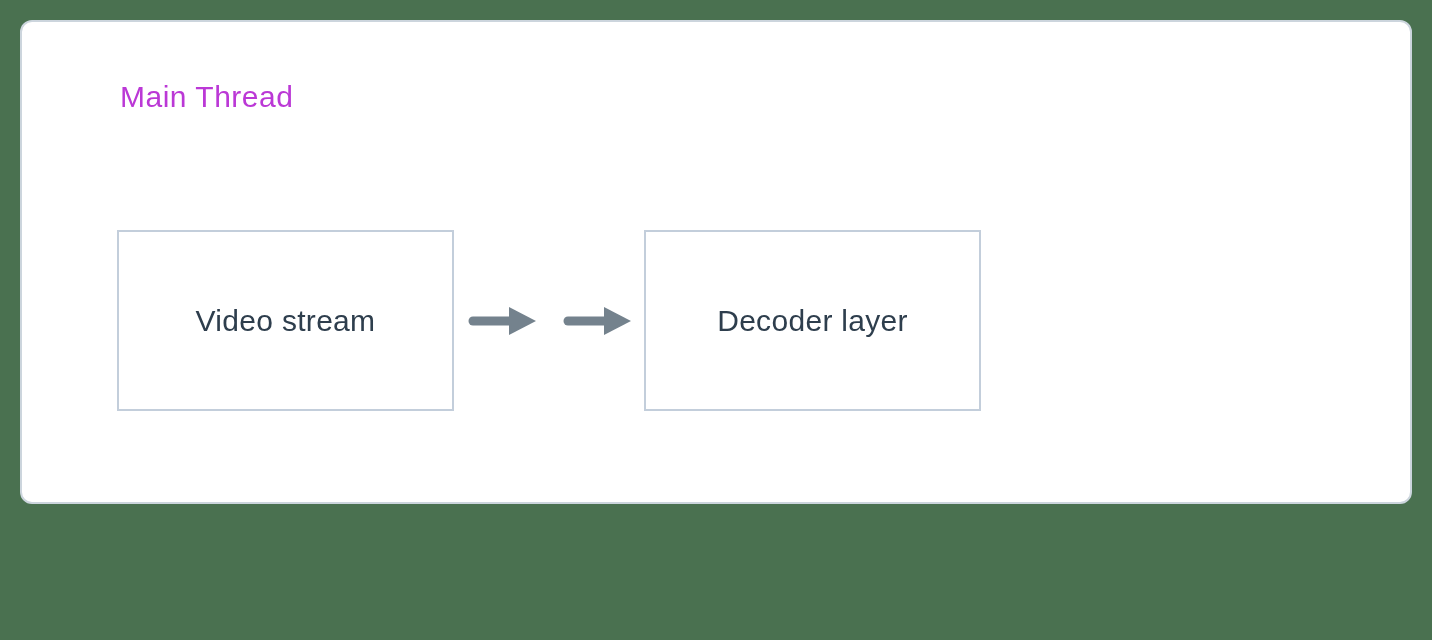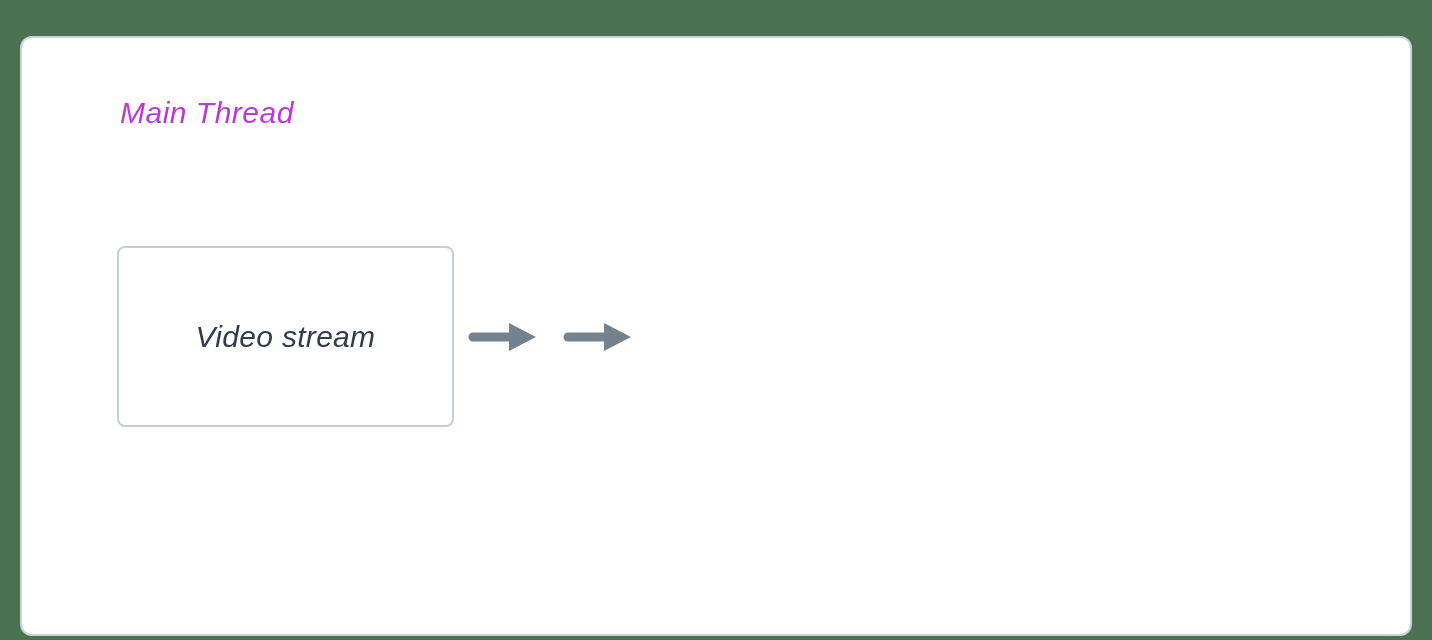--- a/index.html
+++ b/index.html
@@ -15,48 +15,47 @@
   html, body {
     width: 1432px;
     height: 640px;
     overflow: hidden;
     font-family: "Liberation Sans", "DejaVu Sans", sans-serif;
     background: var(--bg);
   }
   .card {
     position: absolute;
     left: 20px;
-    top: 36px;
+    top: 20px;
     width: 1392px;
-    height: 600px;
+    height: 484px;
     background: var(--card-bg);
     border: 2px solid var(--card-border);
     border-radius: 12px;
-    font-style: italic;
   }
   .title {
     position: absolute;
     left: 98px;
     top: 58px;
     font-size: 30px;
     letter-spacing: 0.5px;
     color: var(--title-color);
   }
   .flow-row {
     position: absolute;
     left: 95px;
     top: 208px;
     display: flex;
     align-items: center;
   }
   .node {
     width: 337px;
     height: 181px;
     border: 2px solid var(--node-border);
-    border-radius: 8px;
+    border-radius: 0;
     background: var(--card-bg);
     display: flex;
     align-items: center;
     justify-content: center;
     font-size: 30px;
     color: var(--node-text);
     letter-spacing: 0.3px;
   }
   .arrow-gap {
     width: 95px;
@@ -86,15 +85,18 @@
     </div>
 
 
     <div class="arrow-gap">
       <svg width="70" height="36" viewBox="0 0 70 36">
         <path d="M6 18 H44" stroke="var(--arrow)" stroke-width="9" stroke-linecap="round" fill="none"></path>
         <path d="M42 4 L69 18 L42 32 Z" fill="var(--arrow)"></path>
       </svg>
     </div>
 
+    <div class="node">
+      <span>Decoder layer</span>
+    </div>
 
   </div>
 </div>
 
 </body></html>

